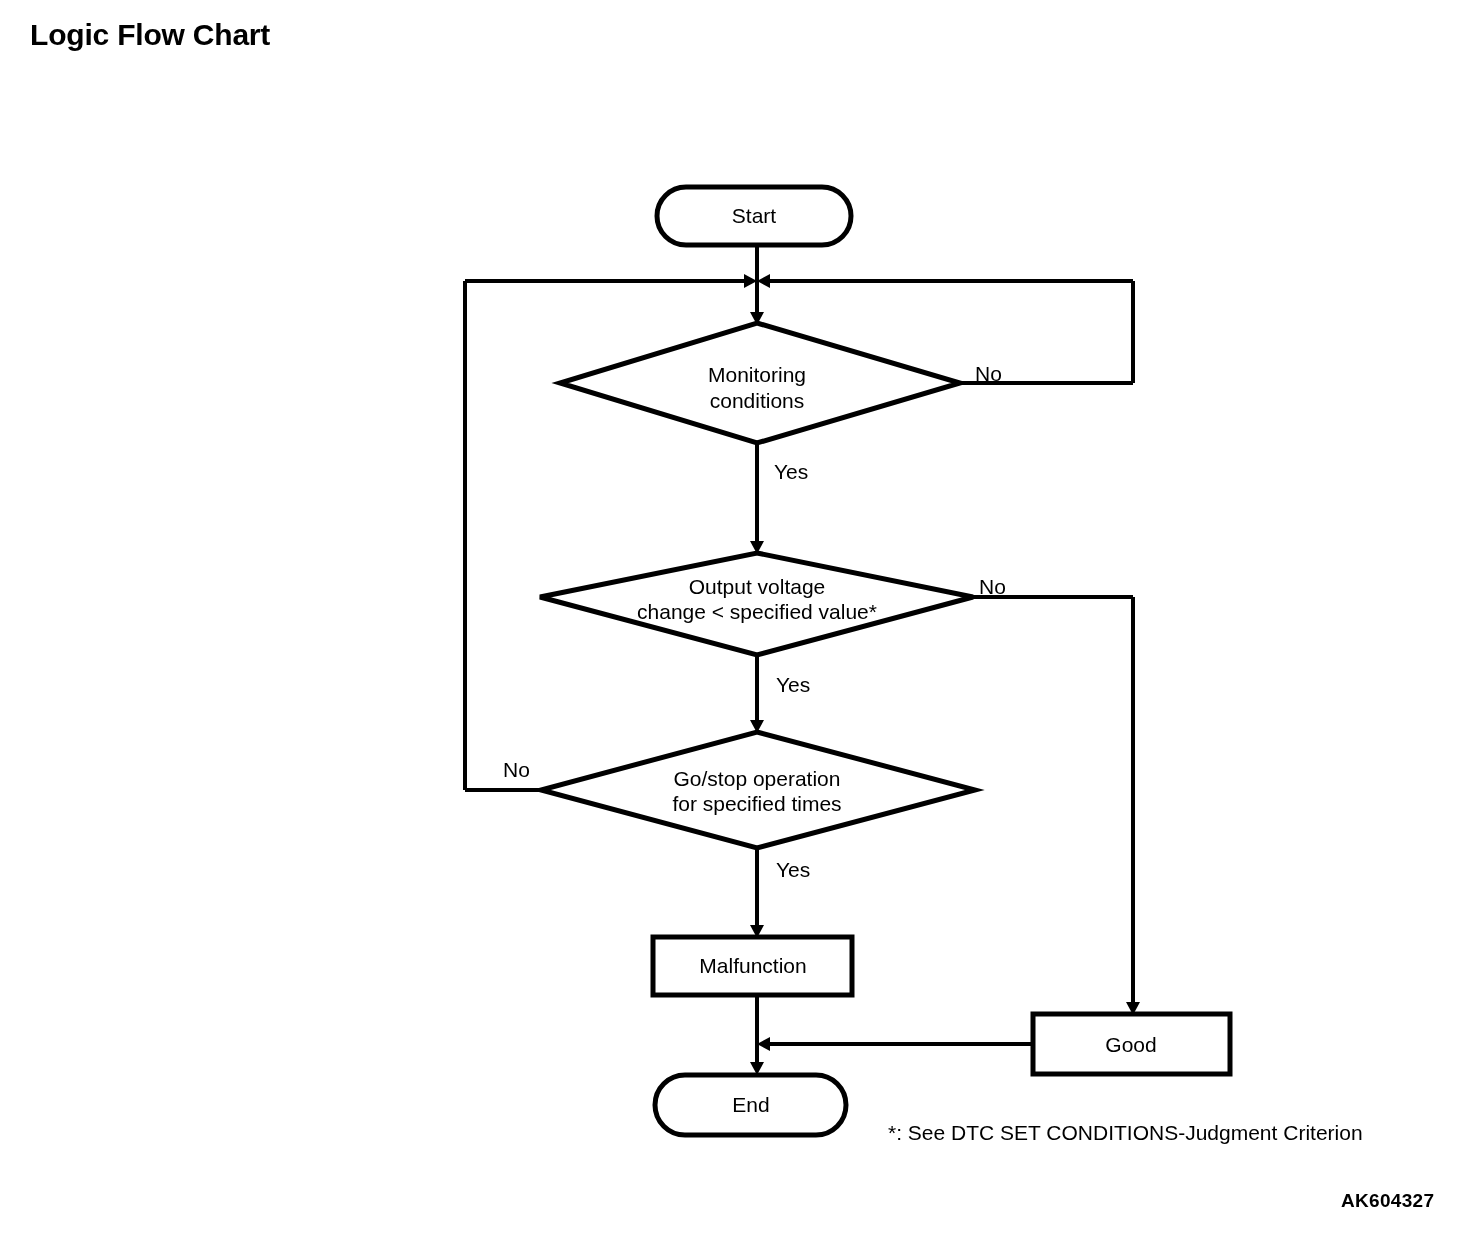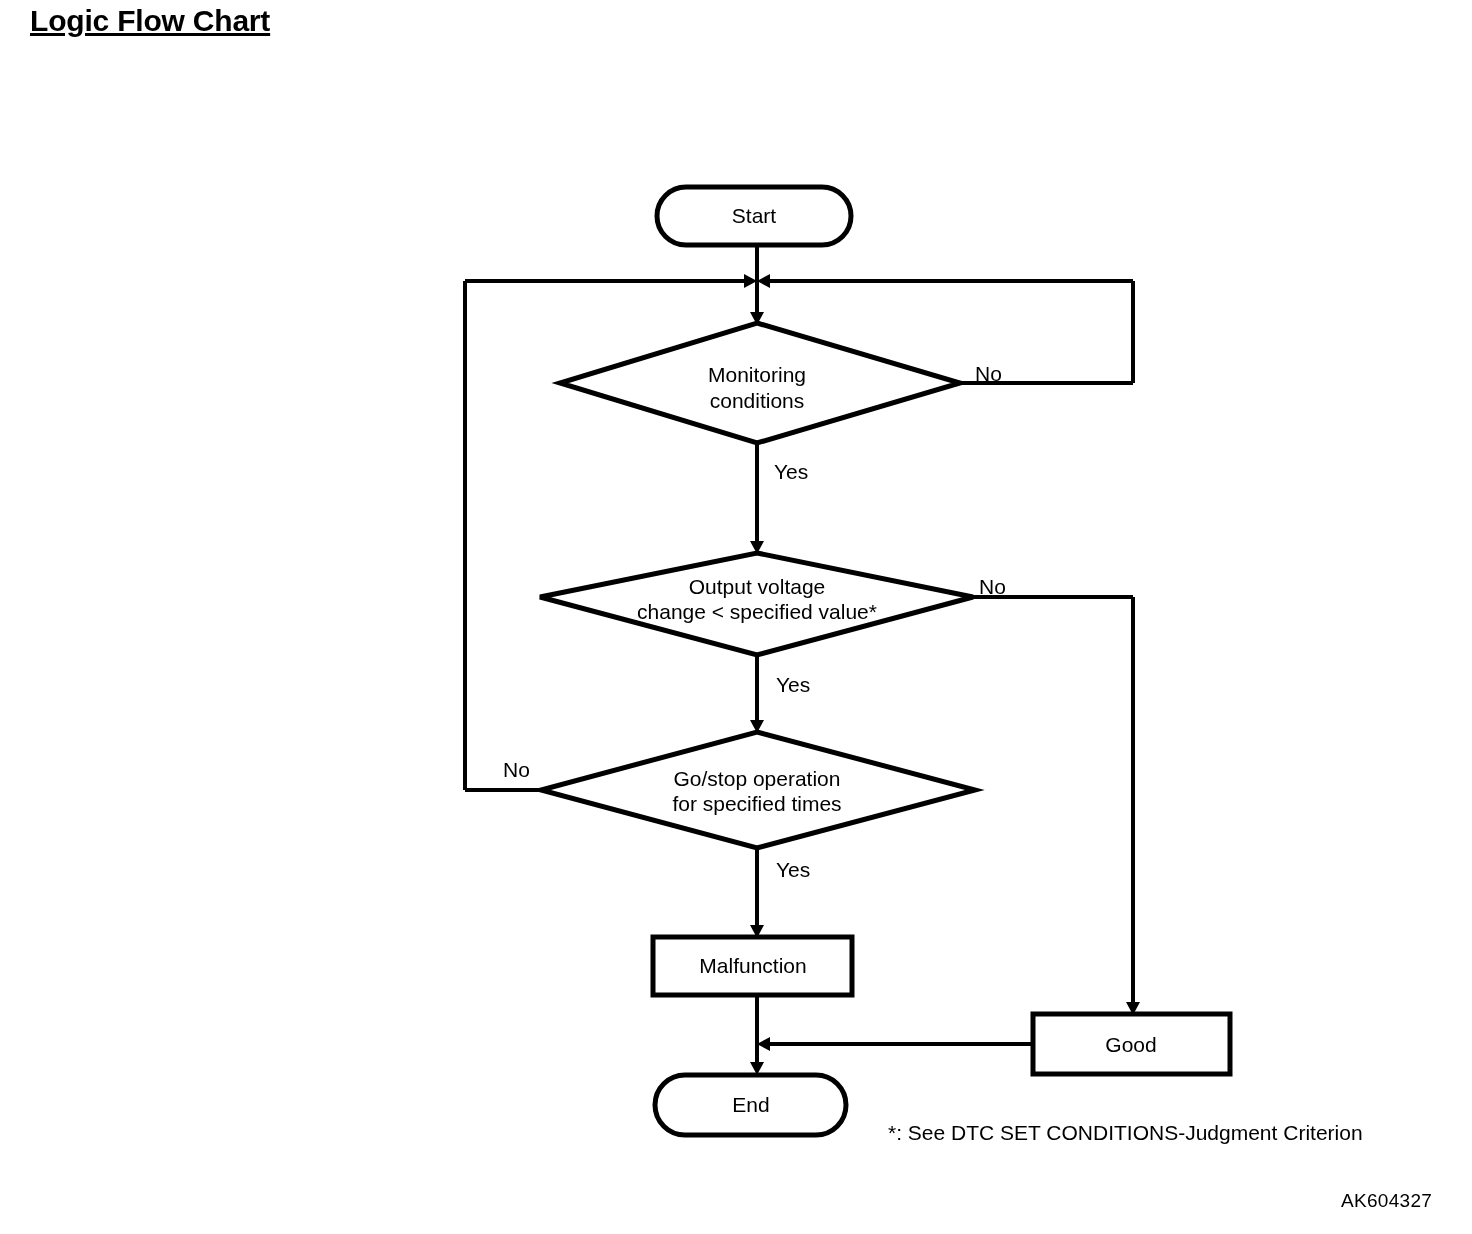--- a/index.html
+++ b/index.html
@@ -11,26 +11,25 @@
     width: 1472px;
     height: 1234px;
     position: relative;
     font-family: "Liberation Sans", sans-serif;
     color: #000000;
     overflow: hidden;
   }
   #page-title {
     position: absolute;
     left: 30px;
-    top: 4px;
+    top: 18px;
     font-size: 30px;
     font-weight: bold;
     letter-spacing: -0.2px;
     white-space: nowrap;
-    text-decoration: underline;
   }
   #flow-canvas {
     position: absolute;
     left: 0;
     top: 0;
     width: 1472px;
     height: 1234px;
   }
   .node-text {
     font-size: 21px;
@@ -48,21 +47,21 @@
     top: 1121px;
     font-size: 21px;
     white-space: nowrap;
     text-align: center;
   }
   #ref-code {
     position: absolute;
     left: 1341px;
     top: 1190px;
     font-size: 19px;
-    font-weight: normal;
+    font-weight: bold;
     letter-spacing: 0.3px;
     white-space: nowrap;
   }
   svg line, svg path, svg polyline, svg rect, svg polygon {
     shape-rendering: geometricPrecision;
   }
 </style>
 </head>
 <body>
 

